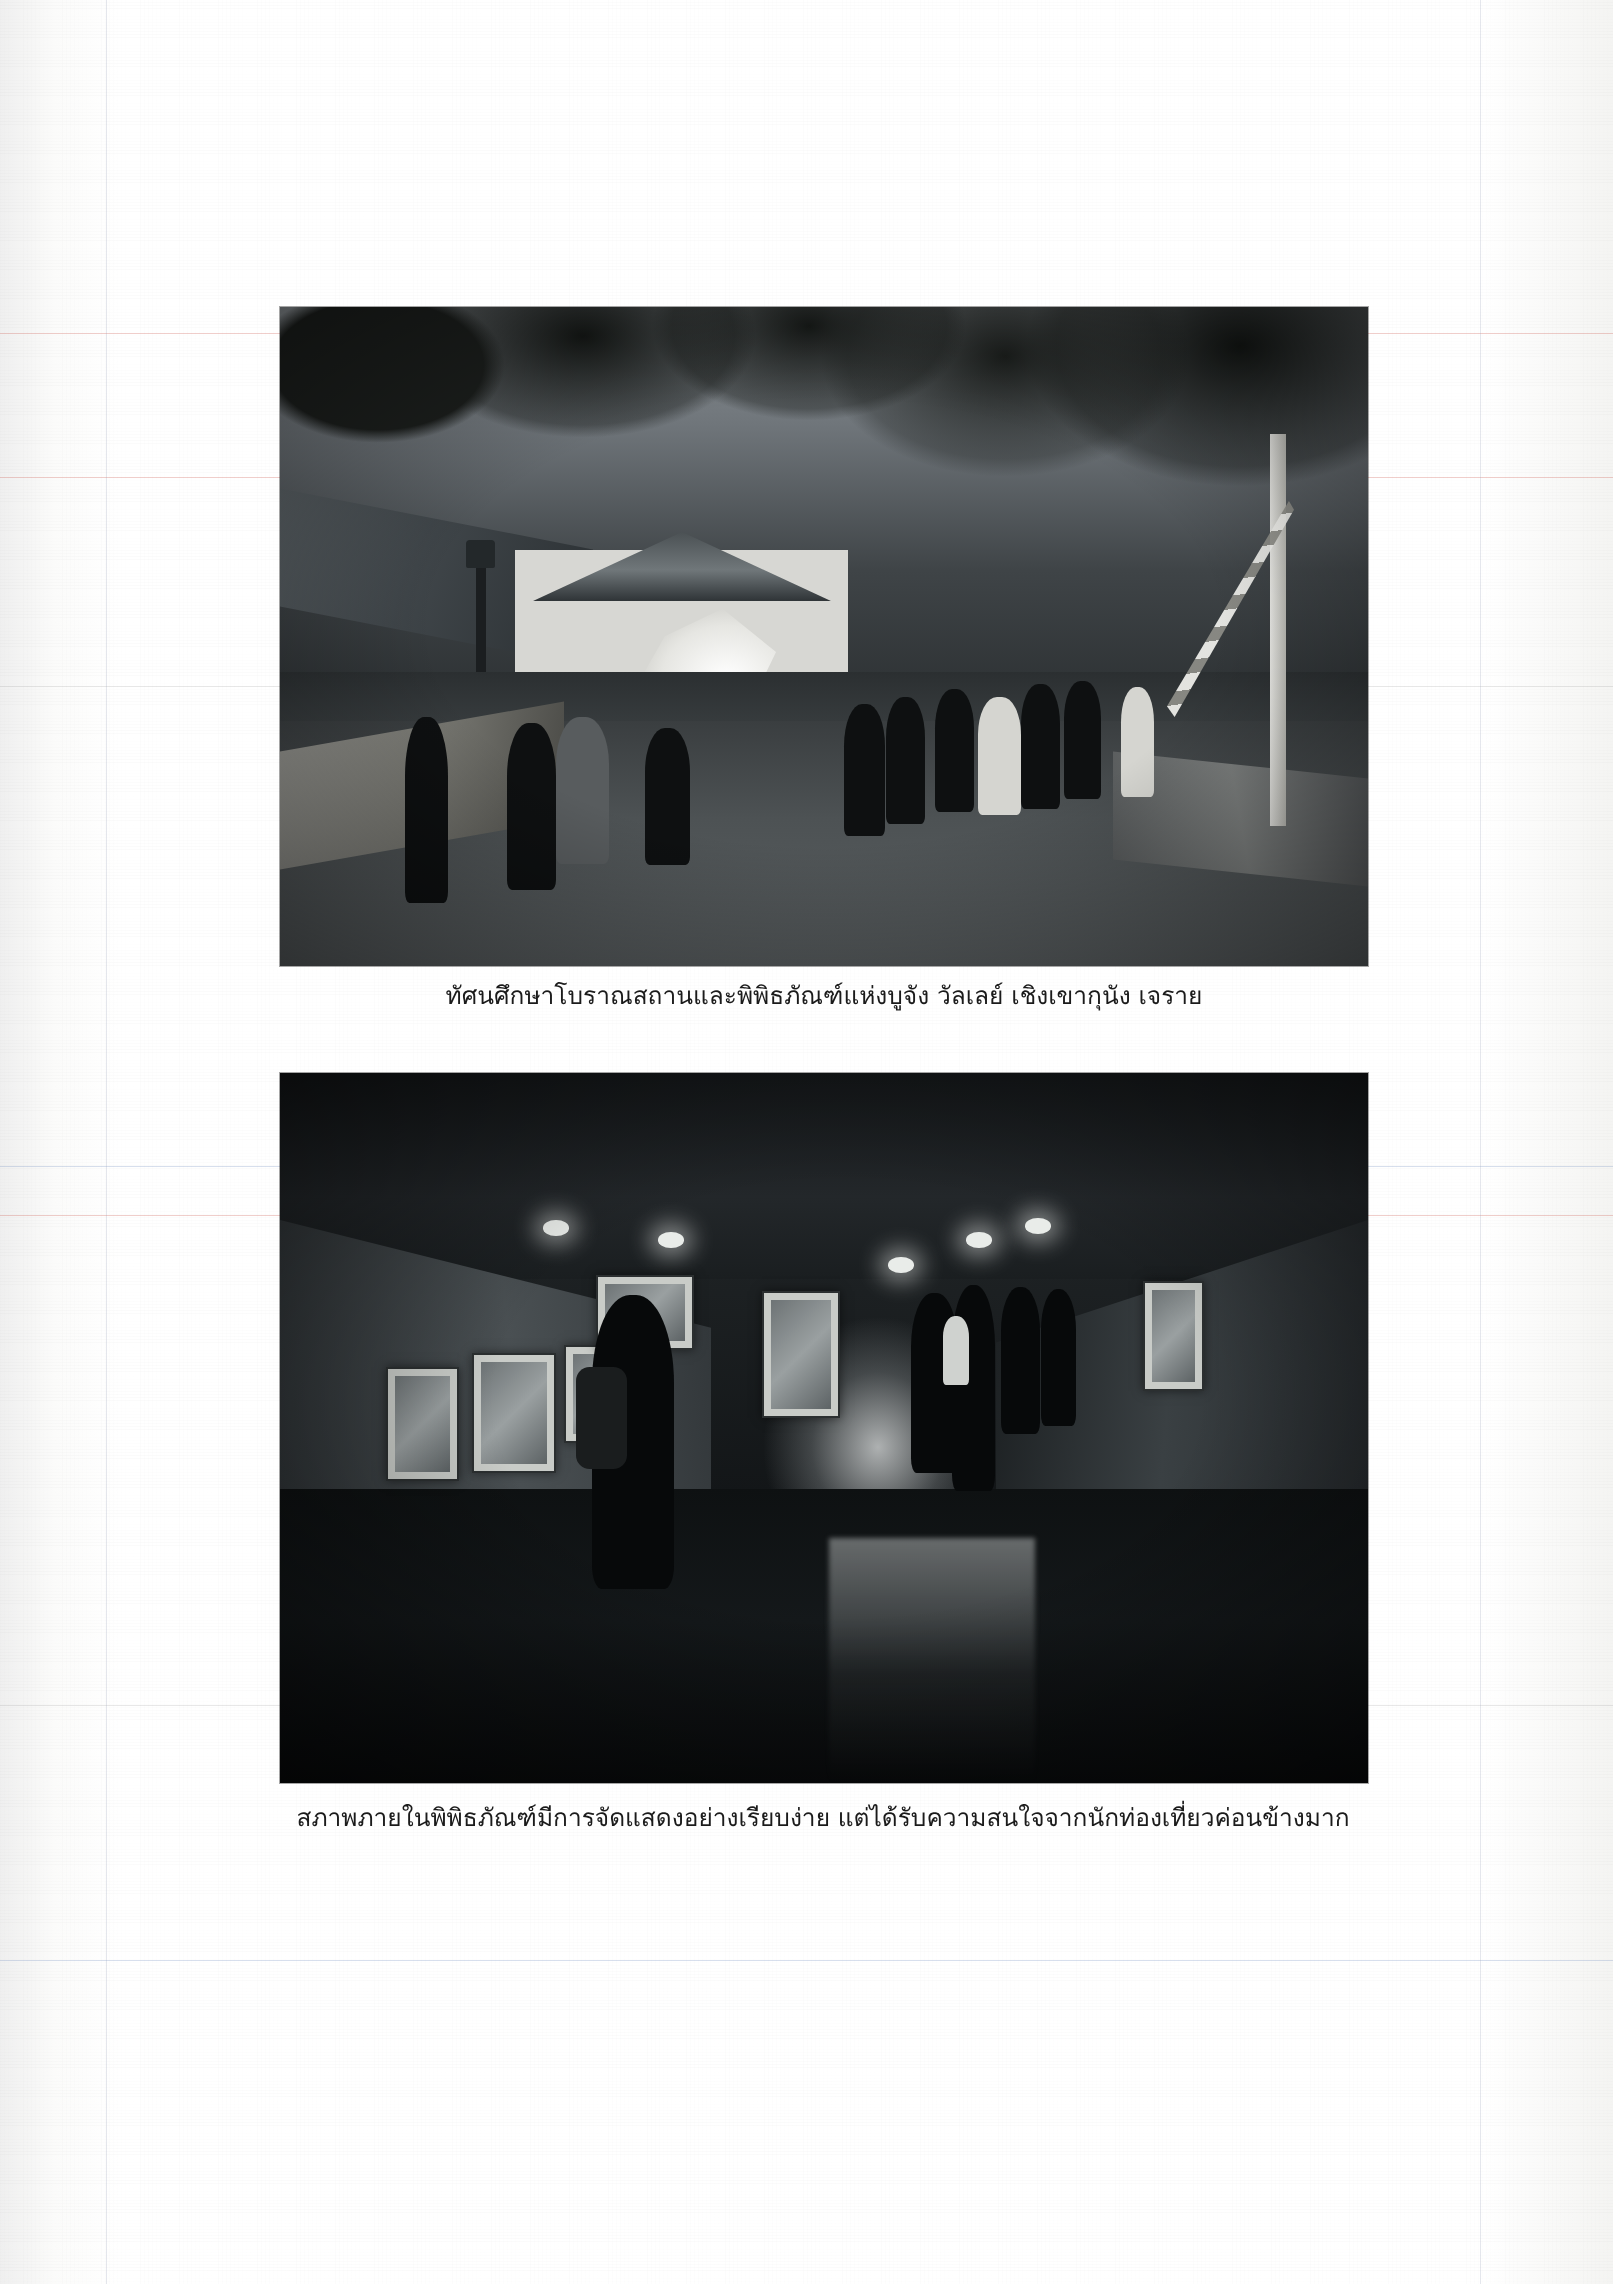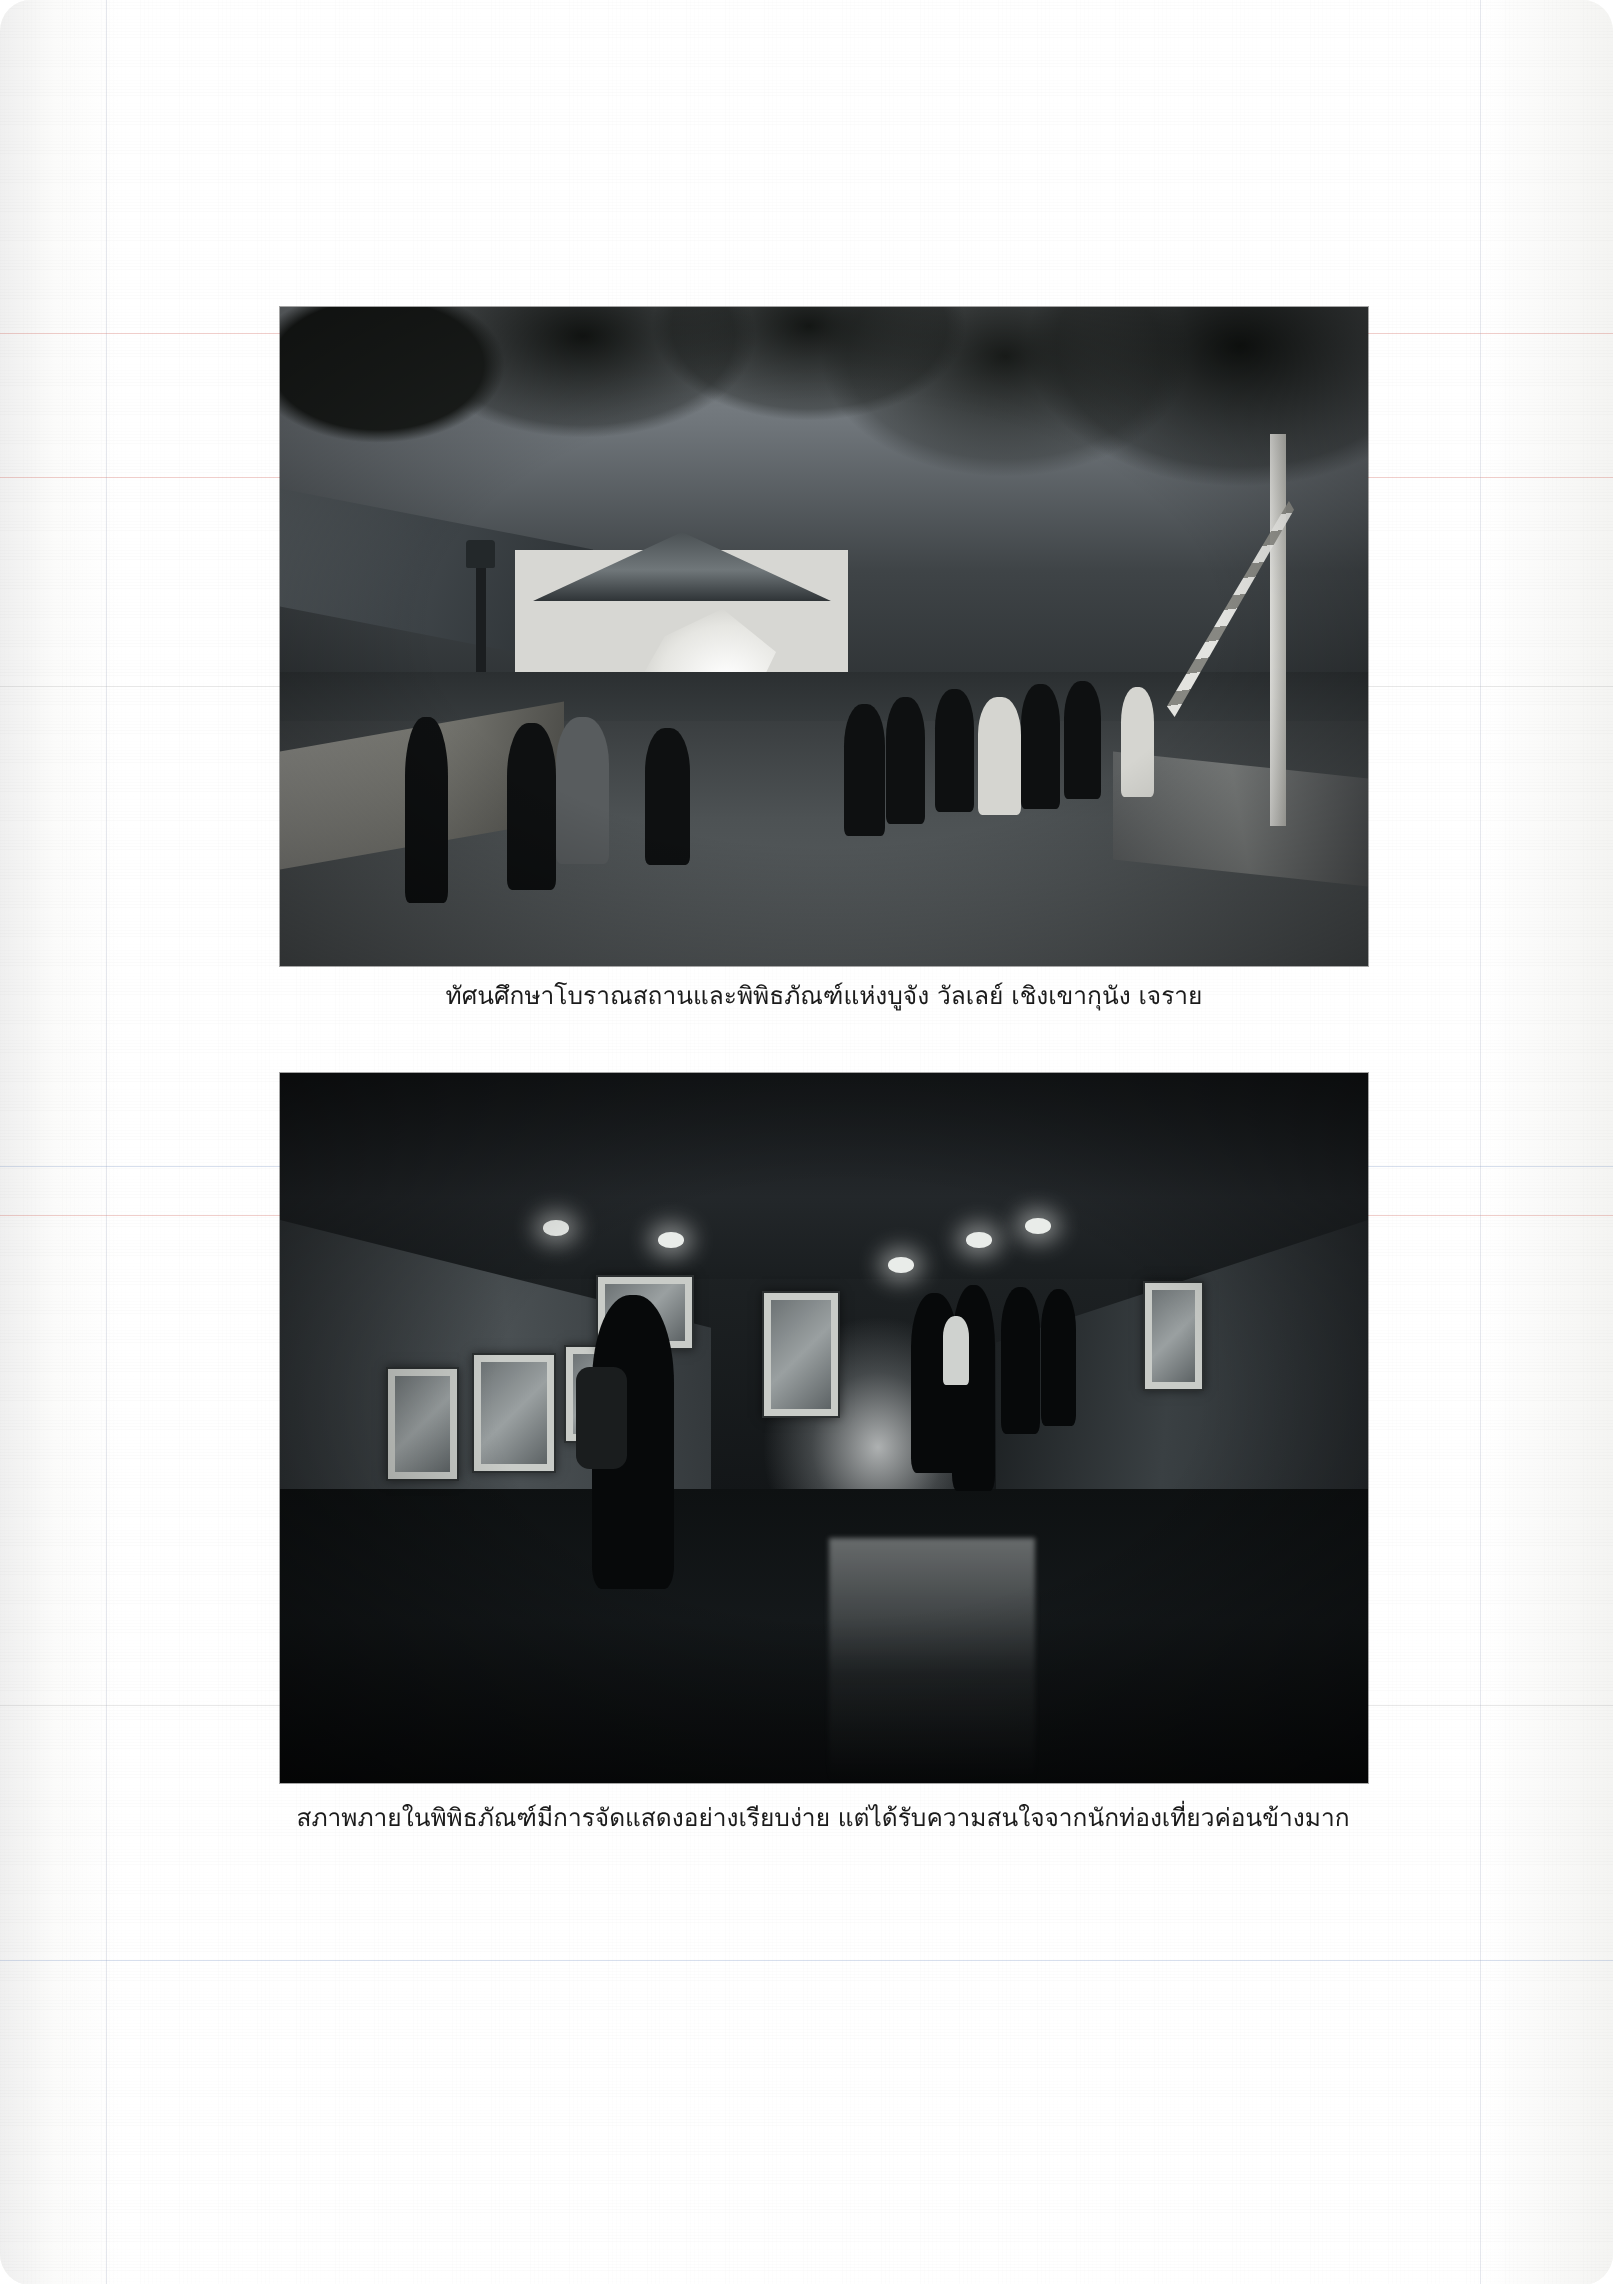--- a/index.html
+++ b/index.html
@@ -10,21 +10,20 @@
   }
   body {
     font-family: "DejaVu Sans", sans-serif;
   }
   .page {
     position: relative;
     width: 1613px;
     height: 2285px;
     background: #fdfdfb;
     overflow: hidden;
-    border-radius: 31px;
   }
   
   .scan-tint {
     position: absolute;
     inset: 0;
     background:
       linear-gradient(90deg, #efefef 0px, #fbfbfa 54px, #ffffff 118px, #ffffff 92%, #f4f4f2 100%),
       linear-gradient(180deg, #f7f7f5 0px, #ffffff 59px, #ffffff 96%, #f2f2f0 100%);
     pointer-events: none;
   }

